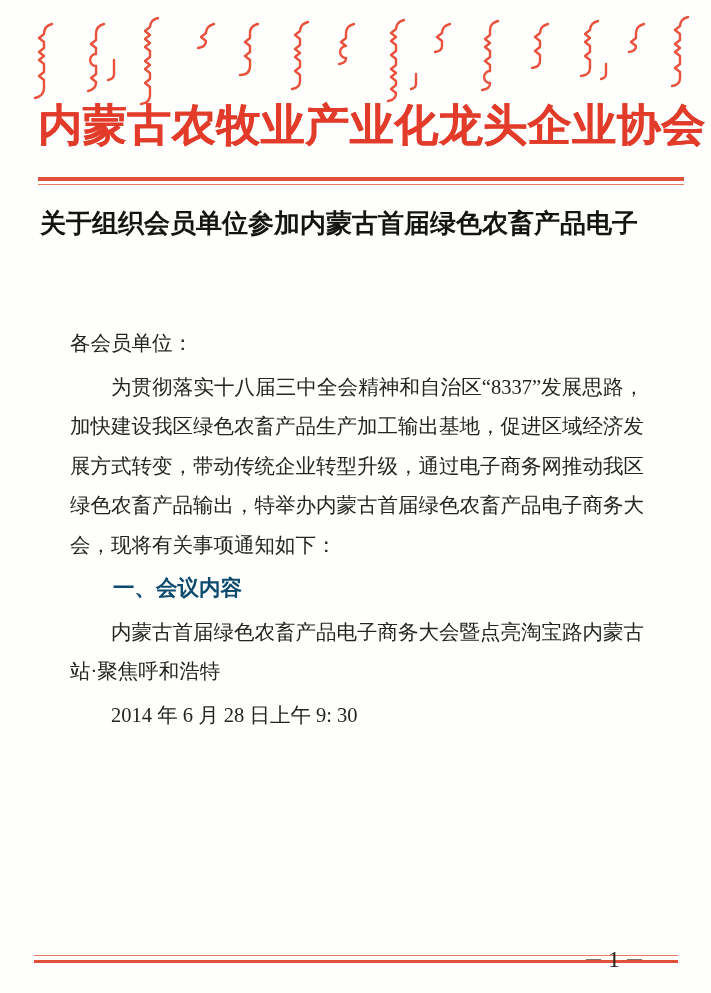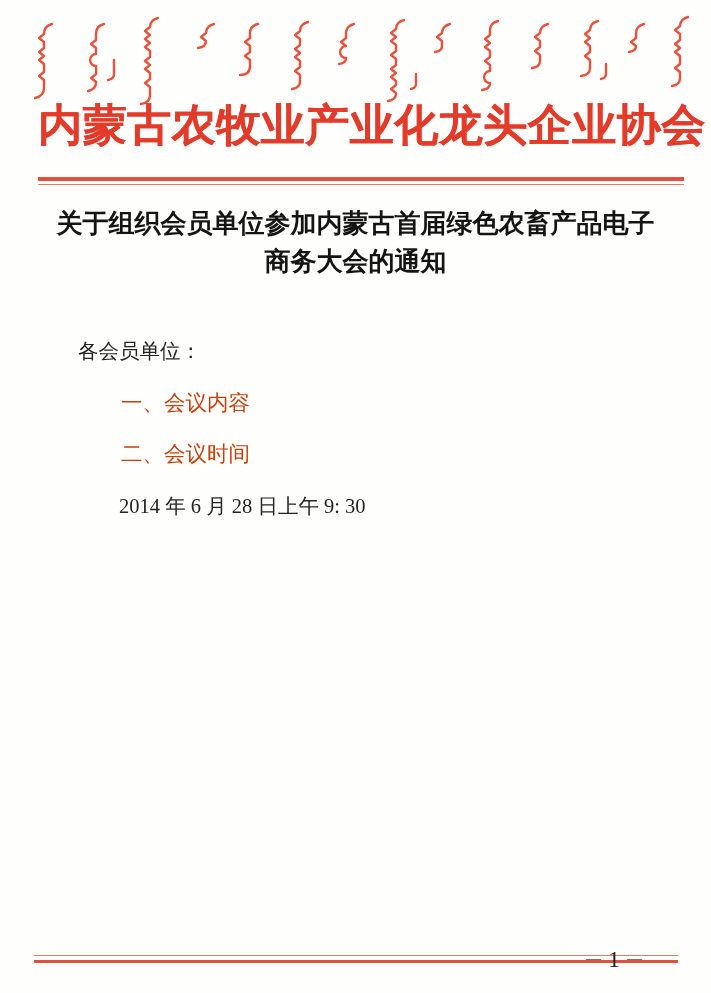--- a/index.html
+++ b/index.html
@@ -54,47 +54,47 @@
     position: absolute;
     top: 183.5px; left: 38px; right: 27px;
     height: 1.6px;
     background: #e87a62;
   }
 
   
   .doc-title {
     position: absolute;
     top: 205px; left: 40px; right: 40px;
-    text-align: center;
+    text-align: left;
     font-size: 26px;
     line-height: 38px;
     font-weight: bold;
     color: #141412;
   }
 
   
   .body-text {
     position: absolute;
     top: 320px;
     left: 66px;
     width: 582px;
     font-size: 20.5px;
     line-height: 39.5px;
     text-align: justify;
     text-justify: inter-character;
     color: #26241f;
   }
-  .body-text p { margin: 12px; padding: 0; }
+  .body-text p { margin: 4px; padding: 0; }
   .para { text-indent: 2em; }
   .sec-heading {
     text-indent: 2em;
     font-family: "Liberation Sans", "DejaVu Sans", sans-serif;
-    font-weight: normal;
+    font-weight: bold;
     font-size: 21.5px;
-    color: #c2410c;
+    color: #0c4a6e;
   }
 
   
   .rule-bottom-thin {
     position: absolute;
     top: 955px; left: 34px; right: 33px;
     height: 1.3px;
     background: #e87a62;
   }
   .rule-bottom-thick {
@@ -152,29 +152,29 @@
     <path d="M688,13 q-8,2 -8,9 l-5,4 5,4 v6 l-5,4 5,4 -5,4 5,4 v8 l-5,4 5,4 v6 q0,7 -8,8"></path>
   </svg>
 
   <div class="org-name">内蒙古农牧业产业化龙头企业协会</div>
 
   <div class="rule-top-thick"></div>
   <div class="rule-top-thin"></div>
 
   <div class="doc-title">
     <div>关于组织会员单位参加内蒙古首届绿色农畜产品电子</div>
-    <div>商务大会的通知</div>
   </div>
 
   <div class="body-text">
     <p class="salutation">各会员单位：</p>
+    <p class="para">为贯彻落实十八届三中全会精神和自治区“8337”发展思路，加快建设我区绿色农畜产品生产加工输出基地，促进区域经济发展方式转变，带动传统企业转型升级，通过电子商务网推动我区绿色农畜产品输出，特举办内蒙古首届绿色农畜产品电子商务大会，现将有关事项通知如下：</p>
 
     <p class="sec-heading">一、会议内容</p>
+    <p class="para">内蒙古首届绿色农畜产品电子商务大会暨点亮淘宝路内蒙古站·聚焦呼和浩特</p>
 
-    <p class="sec-heading">二、会议时间</p>
     <p class="para">2014 年 6 月 28 日上午 9: 30</p>
 
 
   </div>
 
   <div class="rule-bottom-thin"></div>
   <div class="rule-bottom-thick"></div>
 
   <div class="page-number">
     <span class="pn-dash">—</span>

